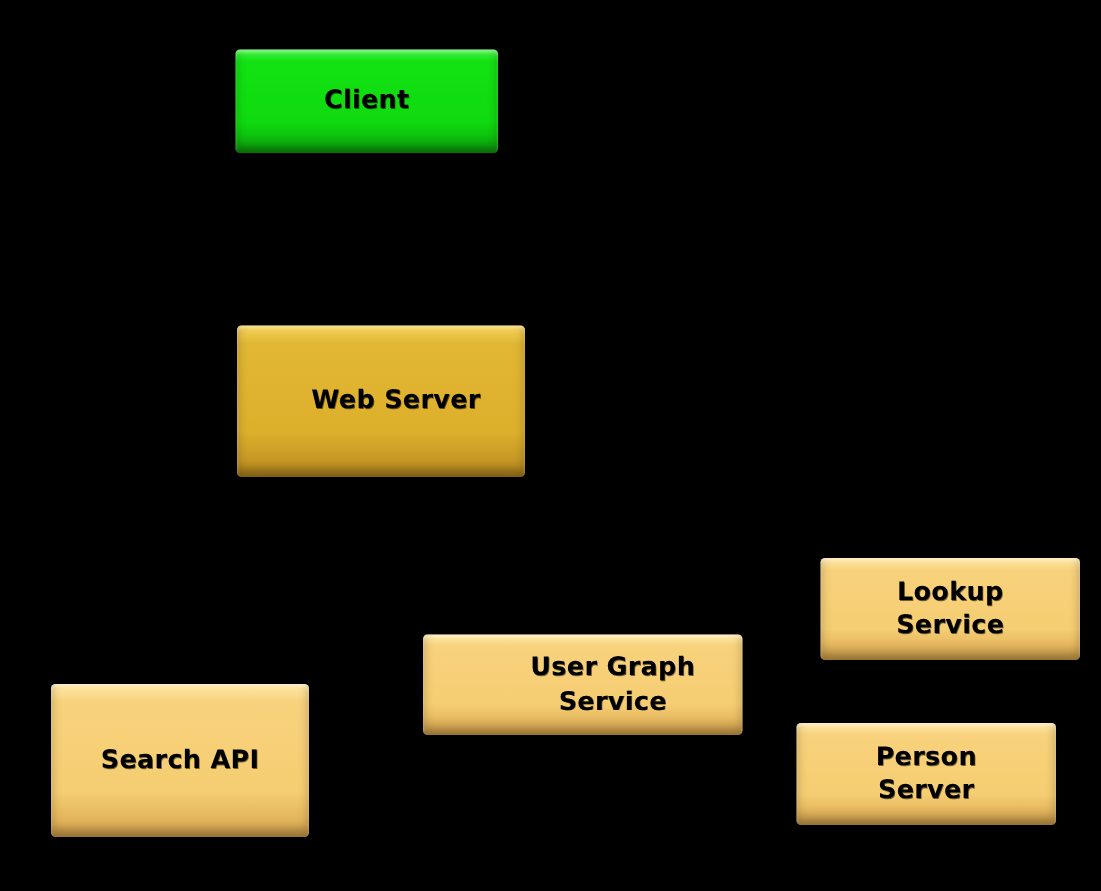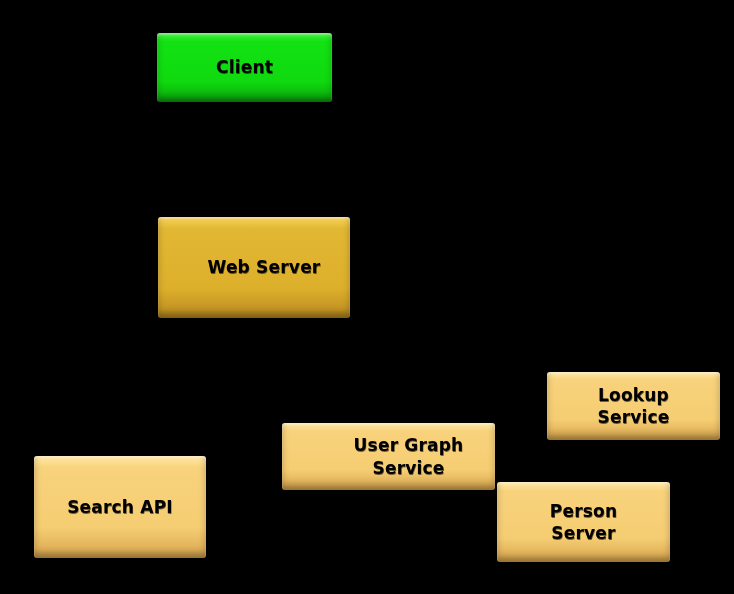--- a/index.html
+++ b/index.html
@@ -45,21 +45,21 @@
   }
   .fill-tan {
     background: linear-gradient(180deg, #FFE9A8 0%, #F8D27C 12%, #F5CD72 70%, #E0B058 92%, #CB9A45 100%);
   }
   
   #node-client       { left: 157px; top: 33px;  width: 175px; height: 69px;  }
   #node-web-server   { left: 158px; top: 217px; width: 172px; height: 101px; }
   #node-search-api   { left: 34px;  top: 456px; width: 172px; height: 102px; }
   #node-user-graph   { left: 282px; top: 423px; width: 173px; height: 67px; padding-left: 40px;  }
   #node-lookup       { left: 527px; top: 372px; width: 173px; height: 68px; margin-left: 20px;  }
-  #node-person       { left: 497px; top: 482px; width: 173px; height: 80px;  }
+  #node-person       { left: 531px; top: 482px; width: 173px; height: 68px;  }
 </style>
 </head>
 <body>
 
 <div id="canvas">
 
   <div class="node fill-green" id="node-client">
     <span class="node-label">Client</span>
   </div>
 

